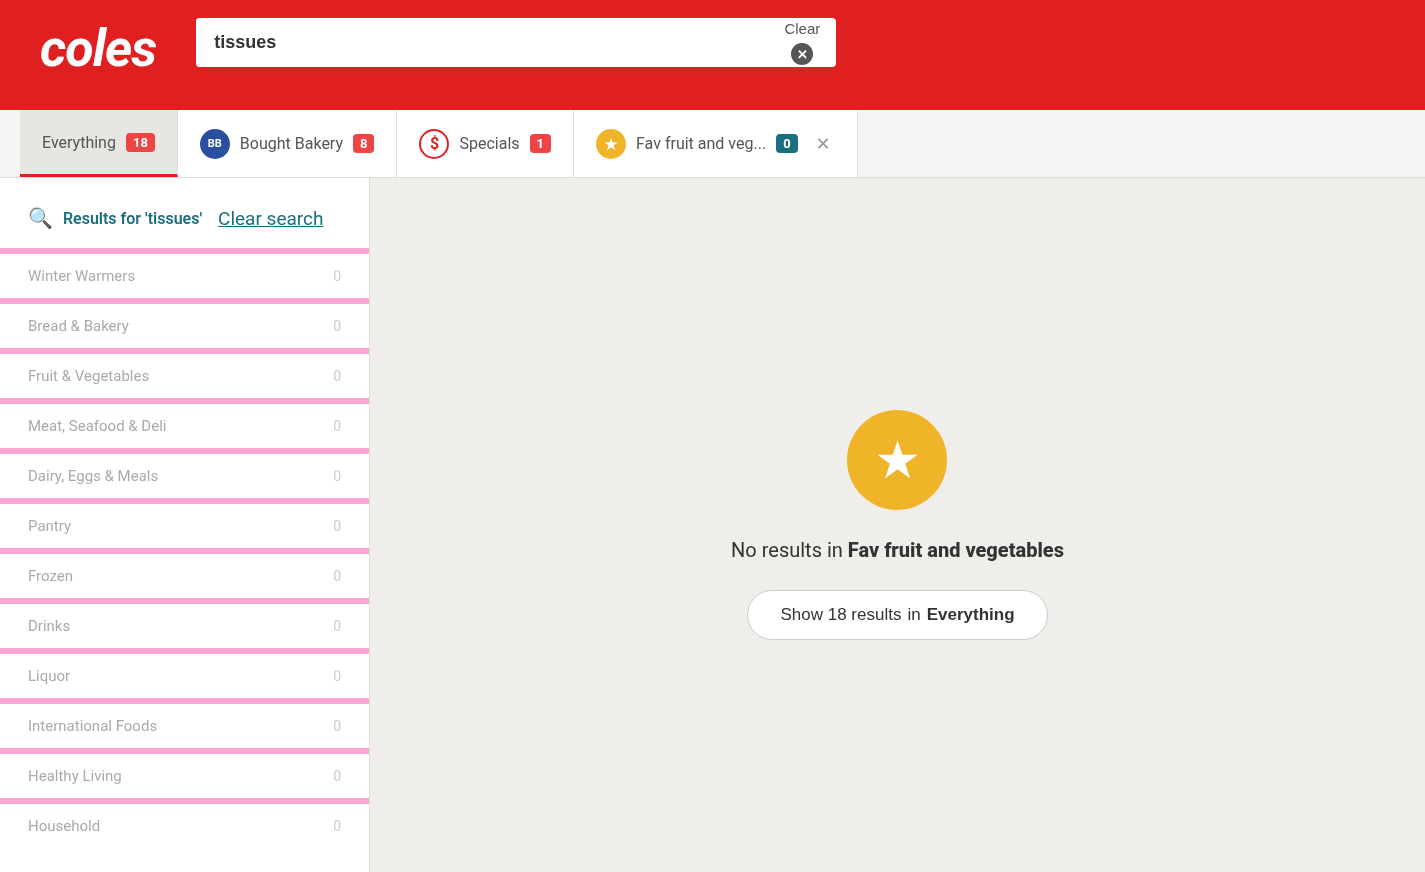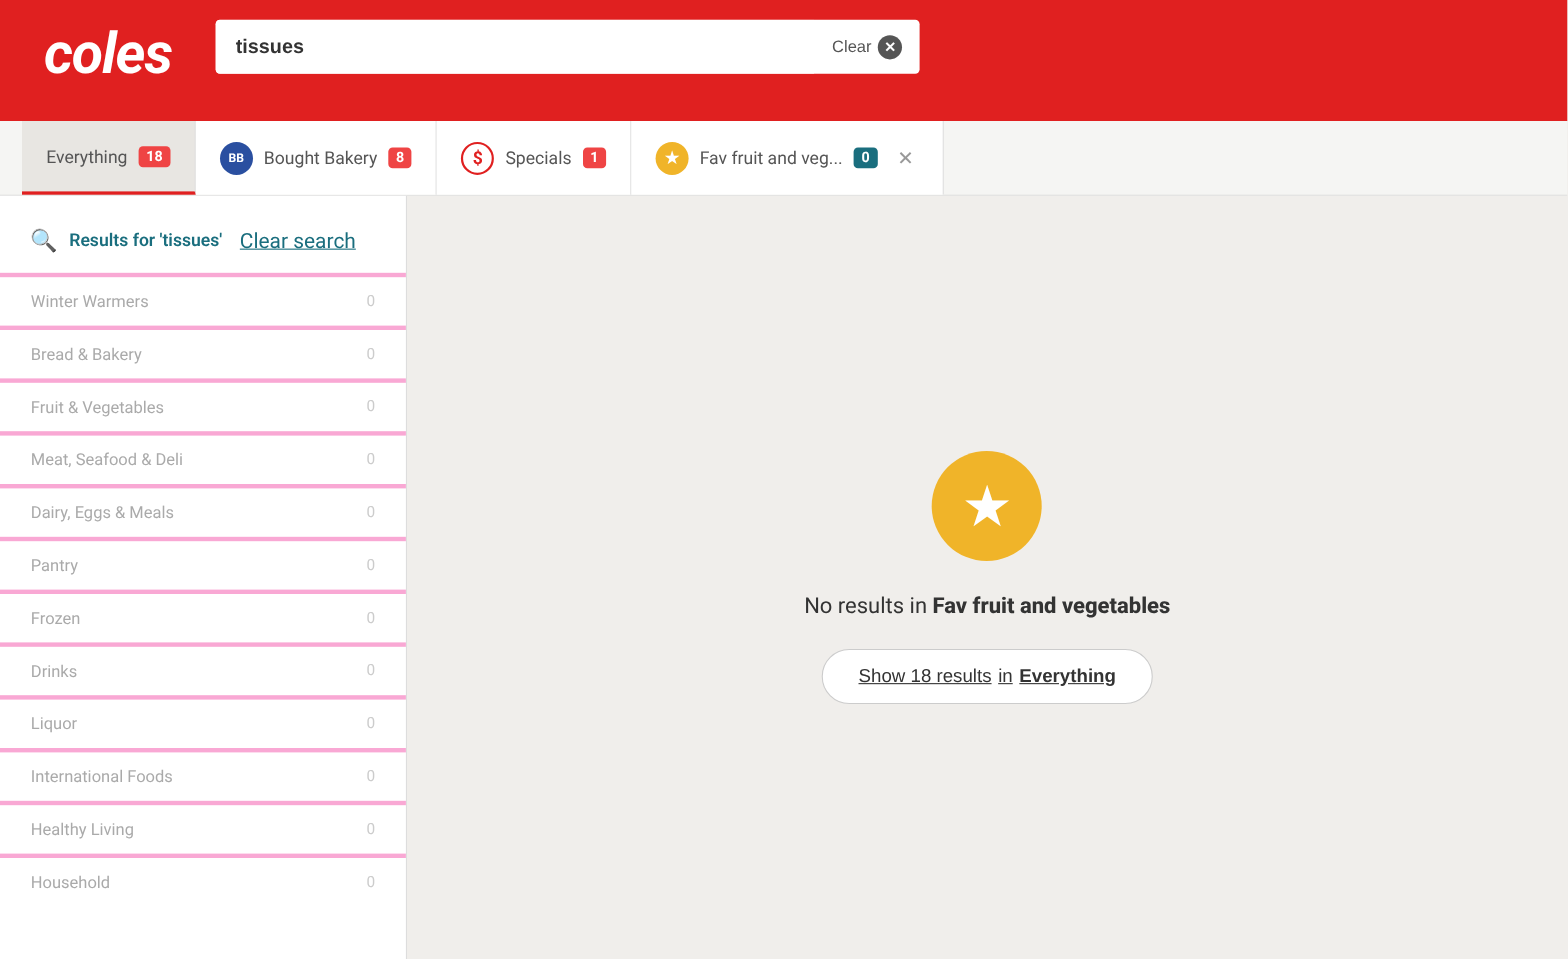--- a/index.html
+++ b/index.html
@@ -42,20 +42,21 @@
     .clear-btn {
       display: flex;
       align-items: center;
       gap: 6px;
       padding: 0 16px;
       font-size: 15px;
       color: #555;
       cursor: pointer;
       background: none;
       border: none;
+      flex-direction: column;
     }
     .clear-circle {
       width: 22px;
       height: 22px;
       border-radius: 50%;
       background: #555;
       color: white;
       display: flex;
       align-items: center;
       justify-content: center;
@@ -188,21 +189,21 @@
       font-size: 19px;
       margin-left: 6px;
       text-align: right;
     }
     .sidebar-list { list-style: none; }
     .sidebar-item {
       display: flex;
       justify-content: space-between;
       align-items: center;
       padding: 13px 28px;
-      border-top: 4px solid #f9a8d4;
+      border-top: 6px solid #f9a8d4;
       cursor: pointer;
       font-size: 15px;
       color: #aaa;
     }
     .sidebar-count { color: #ccc; font-size: 14px; }
 
     
     .main-area {
       flex: 1;
       display: flex;
@@ -238,21 +239,20 @@
       border: 1.5px solid #ccc;
       background: white;
       border-radius: 28px;
       padding: 14px 32px;
       font-size: 17px;
       color: #333;
       cursor: pointer;
       display: flex;
       align-items: center;
       gap: 6px;
-      text-decoration: underline;
     }
     .show-results-btn strong { font-weight: 800; }
   </style>
 </head>
 <body>
 
 <div class="header">
   <div class="logo">coles</div>
   <div class="search-bar">
     <input class="search-input" type="text" value="tissues" style="">

